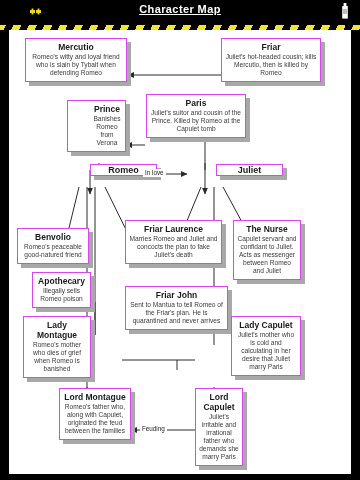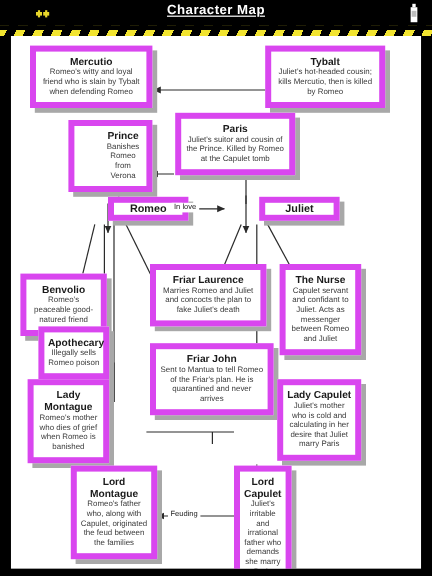--- a/index.html
+++ b/index.html
@@ -45,21 +45,21 @@
   #canvas {
     position:absolute; left:9px; top:30px; width:342px; height:444px;
     background:#ffffff; z-index:10; overflow:hidden;
   }
   #wires { position:absolute; left:0; top:0; width:342px; height:444px; z-index:1; }
 
   
   .node {
     position:absolute; z-index:5;
     background:#ffffff;
-    border:5px solid #d946ef;
+    border:1px solid #d946ef;
     box-shadow:4px 4px 0 0 #a8a8a8;
     padding:3px 3px 4px 3px;
     text-align:center;
   }
   .node .nm {
     display:block; font-weight:bold; color:#1a1a1a; font-size:8.5px;
     line-height:10px; margin-bottom:1px;
   }
   .node .ds {
     display:block; color:#3a3a3a; font-size:6.6px; line-height:8px;
@@ -128,25 +128,25 @@
         <path d="M186,400 L122,400" marker-end="url(#ah)"></path>
       </g>
     </svg>
 
     <div class="node" style="left:16px; top:8px; width:102px;">
       <span class="nm">Mercutio</span>
       <span class="ds">Romeo's witty and loyal friend who is slain by Tybalt when defending Romeo</span>
     </div>
 
     <div class="node" style="left:212px; top:8px; width:100px;">
-      <span class="nm">Tybalt</span>
+      <span class="nm">Friar</span>
       <span class="ds">Juliet's hot-headed cousin; kills Mercutio, then is killed by Romeo</span>
     </div>
 
-    <div class="node" style="left:48px; top:70px; width:70px;padding-left:24px;">
+    <div class="node" style="left:58px; top:70px; width:59px;padding-left:24px;">
       <span class="nm">Prince</span>
       <span class="ds">Banishes Romeo from Verona</span>
     </div>
 
     <div class="node" style="left:137px; top:64px; width:100px;">
       <span class="nm">Paris</span>
       <span class="ds">Juliet's suitor and cousin of the Prince. Killed by Romeo at the Capulet tomb</span>
     </div>
 
     <div class="node lead" style="left:53px; top:134px; width:67px;">

